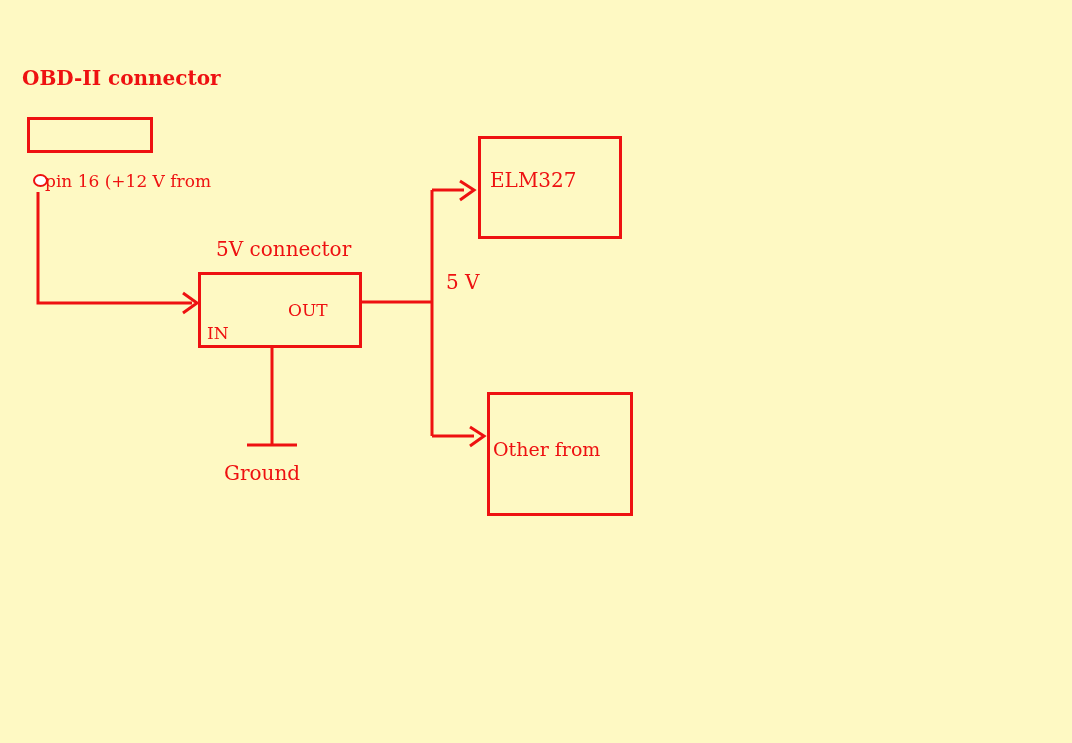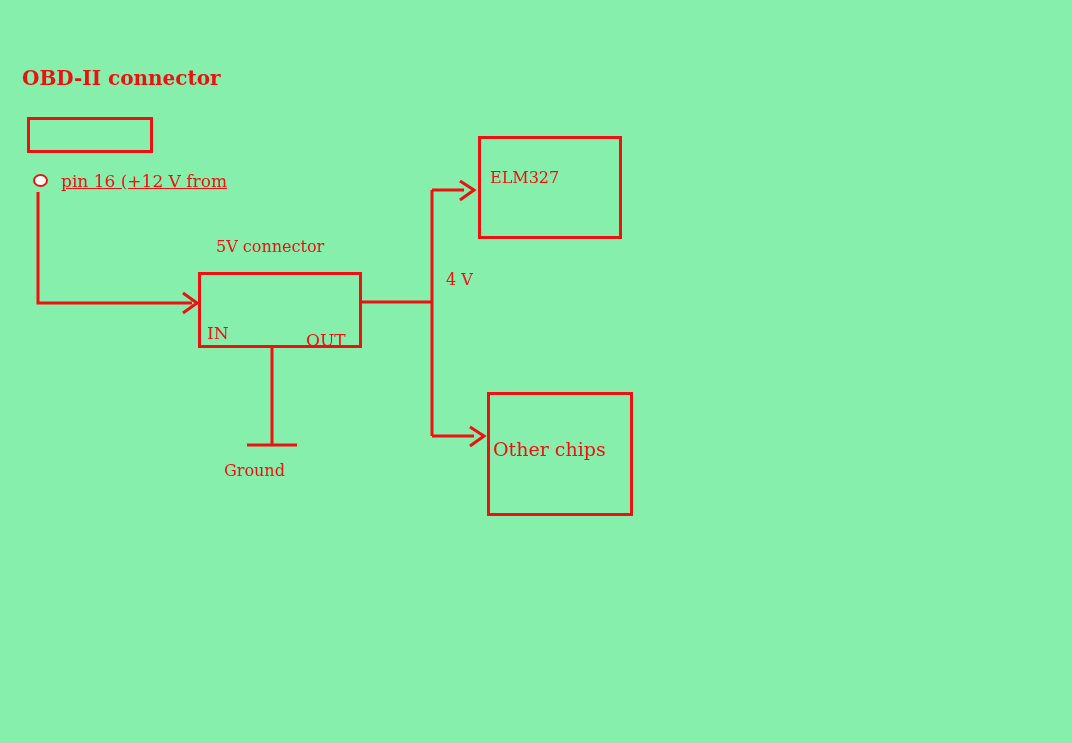--- a/index.html
+++ b/index.html
@@ -2,28 +2,28 @@
 <html style="--accent: #ee1111;"><head>
 <meta charset="utf-8">
 <style>
   :root { --accent: #ee1111; }
   * { box-sizing: border-box; }
   body { margin: 0; background: #ffffff; }
   .canvas {
     position: relative;
     width: 1072px;
     height: 743px;
-    background: #86efac;
+    background: #fef9c3;
     font-family: "DejaVu Serif", serif;
     color: var(--accent);
     overflow: hidden;
   }
   .label { position: absolute; white-space: nowrap; }
   .title { font-size: 20px; font-weight: bold; }
-  .txt { font-size: 16px; }
+  .txt { font-size: 20px; }
   .txt-sm { font-size: 17px; }
   .box { position: absolute; border: 3px solid var(--accent); background: transparent; }
   .pin-circle {
     position: absolute;
     border: 2.5px solid var(--accent);
     border-radius: 50%;
     background: #ffffff;
   }
   svg.wires { position: absolute; left: 0; top: 0; }
   .wires path, .wires polyline, .wires line {
@@ -54,32 +54,32 @@
     <path d="M 432 436 L 474 436"></path>
     <polyline points="470,427 484,436 470,446"></polyline>
 
     <path d="M 272 348 L 272 444"></path>
     <line x1="247" y1="445" x2="297" y2="445" stroke-width="3.5"></line>
   </svg>
 
   <div class="label title" style="left:22px; top:66px;">OBD-II connector</div>
   <div class="box" style="left:27px; top:117px; width:126px; height:36px;"></div>
   <div class="pin-circle" style="left:33px; top:174px; width:15px; height:13px;"></div>
-  <div class="label txt-sm two-line" style="left:61px; top:169px;text-decoration:underline;">
+  <div class="label txt-sm two-line" style="left:45px; top:169px;">
     <span style="display:block;">pin 16 (+12 V from</span>
   </div>
 
   <div class="label txt" style="left:216px; top:237px;">5V connector</div>
   <div class="box" style="left:198px; top:272px; width:164px; height:76px;"></div>
   <div class="label txt-sm" style="left:207px; top:323px;">IN</div>
-  <div class="label txt-sm" style="left:306px; top:300px;margin-top:30px;">OUT</div>
+  <div class="label txt-sm" style="left:288px; top:300px;">OUT</div>
 
-  <div class="label txt" style="left:446px; top:270px;">4 V</div>
+  <div class="label txt" style="left:446px; top:270px;">5 V</div>
 
   <div class="box" style="left:478px; top:136px; width:144px; height:103px;"></div>
   <div class="label txt" style="left:490px; top:168px;">ELM327</div>
 
   <div class="box" style="left:487px; top:392px; width:146px; height:124px;"></div>
-  <div class="label" style="left:493px; top:438px; font-size:19px;">Other chips</div>
+  <div class="label" style="left:493px; top:438px; font-size:19px;">Other from</div>
 
   <div class="label txt" style="left:224px; top:461px;">Ground</div>
 
 </div>
 
 </body></html>

